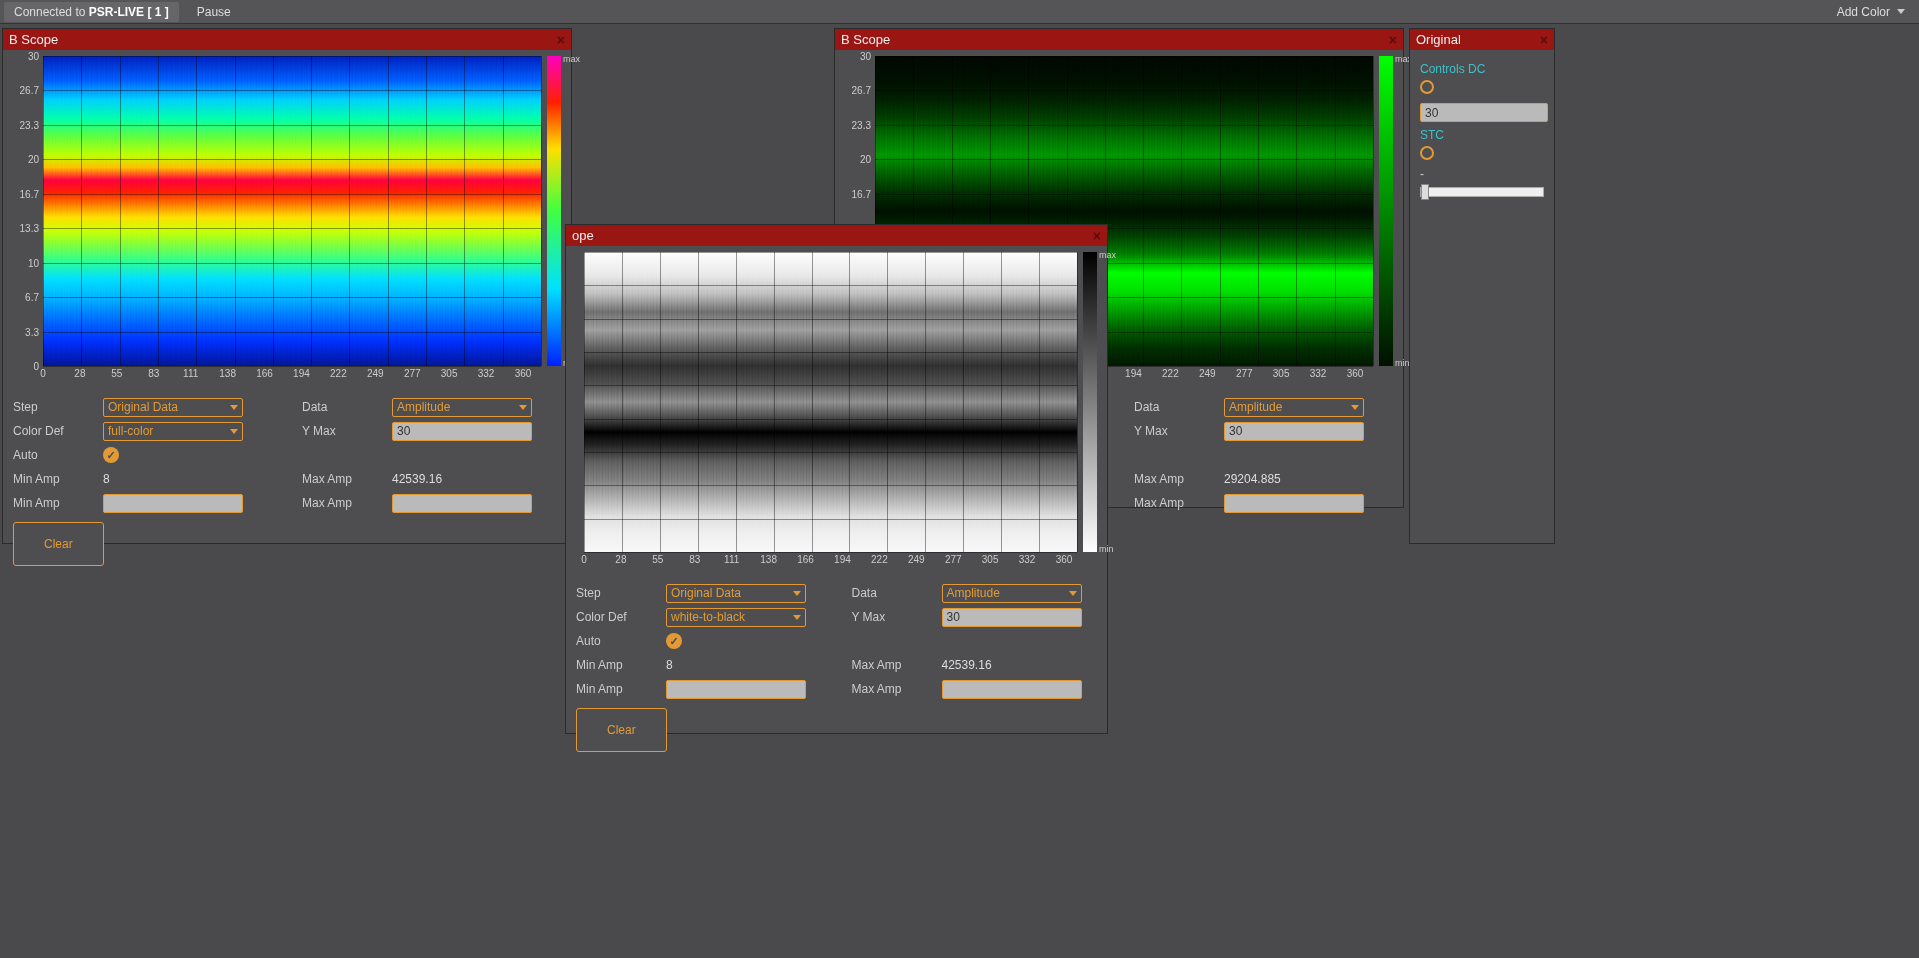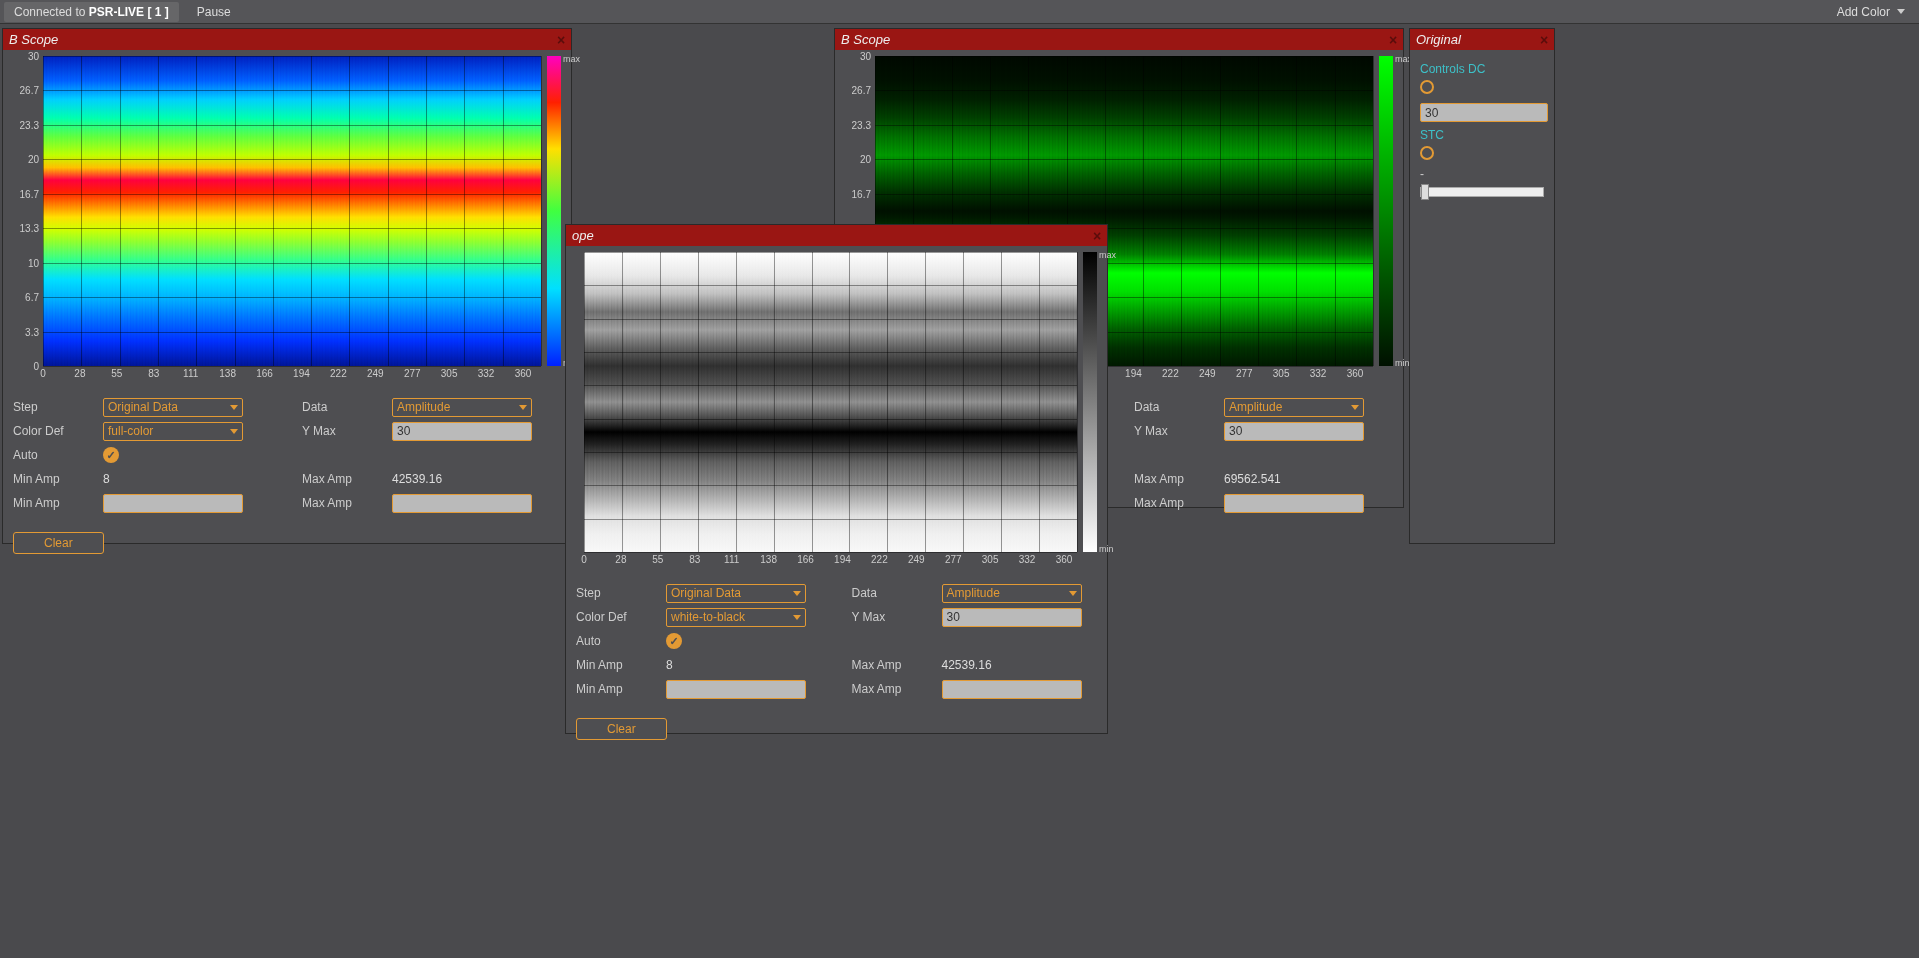--- a/index.html
+++ b/index.html
@@ -35,21 +35,20 @@
   border: 1px solid #2a2a2a;
 }
 .panel-header {
   background: #9a1613;
   color: #eee;
   padding: 3px 6px;
   font-size: 13px;
   display:flex;
   justify-content: space-between;
   align-items:center;
-  font-style:italic;
 }
 .close-x { color: #5a0d0b; font-weight: bold; cursor: pointer; font-size:14px; line-height:1;}
 .panel-body { padding: 6px 10px 10px 10px; }
 
 .plot-wrap { position: relative; display:flex; }
 .yaxis { width: 30px; position: relative; }
 .yaxis .tick { position: absolute; right: 4px; font-size: 10px; color: #ccc; transform: translateY(-50%); }
 .plot-area { position: relative; flex: 1; }
 .heatmap { width: 100%; height: 100%; position: relative; overflow: hidden; }
 .grid-overlay { position: absolute; inset:0; pointer-events:none; }
@@ -98,25 +97,25 @@
   color:#4e4e51; font-size:11px; font-weight:bold;
 }
 .radio-icon {
   display:inline-flex; width:14px; height:14px; border-radius:50%;
   border:2px solid #e39a34; align-items:center; justify-content:center;
 }
 .clear-btn {
   background: #4e4e51;
   border: 1px solid #e39a34;
   color: #e39a34;
-  padding: 3px 30px;
+  padding: 14px 30px;
   border-radius: 3px;
   cursor: pointer;
   font-size:12px;
-  margin-top:18px;
+  margin-top:8px;
 }
 
 
 .cm-fullcolor {
   background: linear-gradient(to top,
     #001598 0%, #0030ff 8%, #0078ff 16%, #00b4ff 22%, #00e0ff 28%,
     #30ff90 34%, #90ff30 40%, #d0ff00 44%, #ffe000 48%,
     #ff8000 52%, #ff2000 56%, #ff0040 60%,
     #ffc000 64%, #c0ff00 68%, #60ff40 74%, #00ffb0 80%,
     #00d0ff 86%, #0060ff 92%, #0020c0 100%);
@@ -380,21 +379,21 @@
       <div class="form-row"></div>
       <div class="form-row">
           <span class="form-label">Y Max</span>
         <input class="text-input" value="30" style="">
         </div>
       <div class="form-row"></div>
         <div class="form-row"></div>
       <div class="form-row"></div>
       <div class="form-row">
           <span class="form-label">Max Amp</span>
-        <span class="form-value">69562.541</span>
+        <span class="form-value">29204.885</span>
         </div>
       <div class="form-row"></div>
       <div class="form-row">
           <span class="form-label">Max Amp</span>
         <input class="text-input" style="">
         </div>
     </div>
   </div>
 </div>
 

